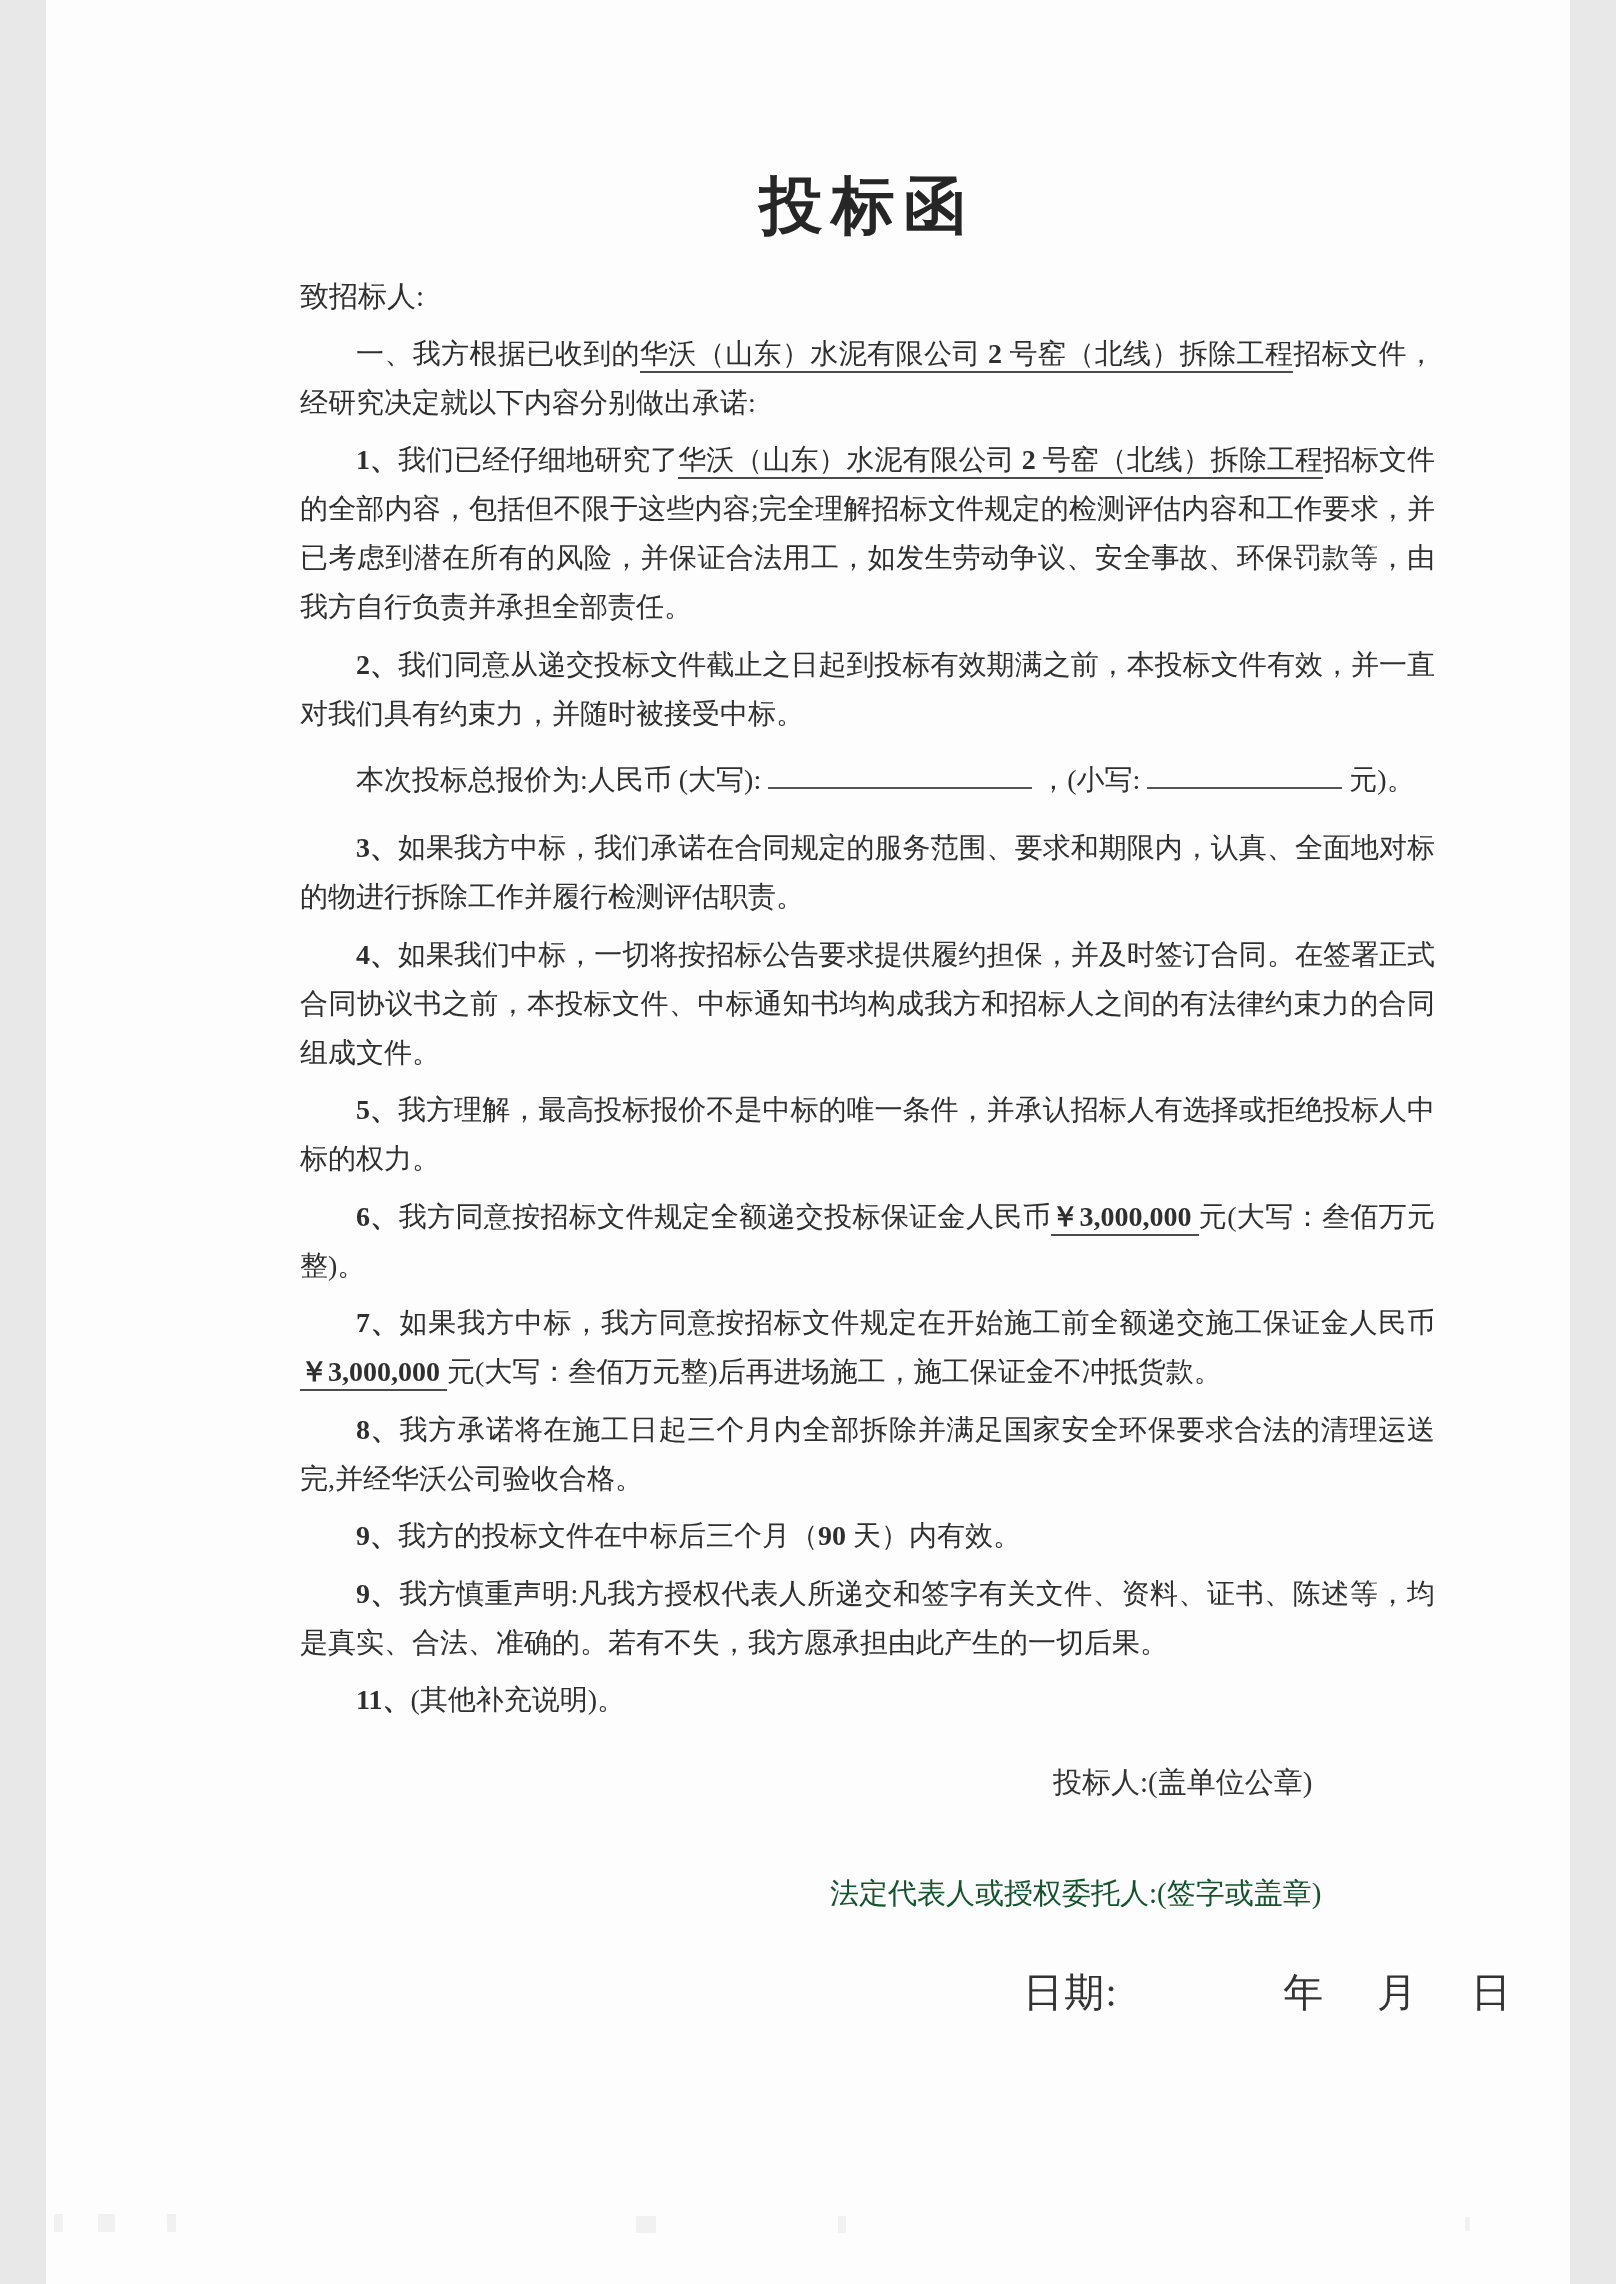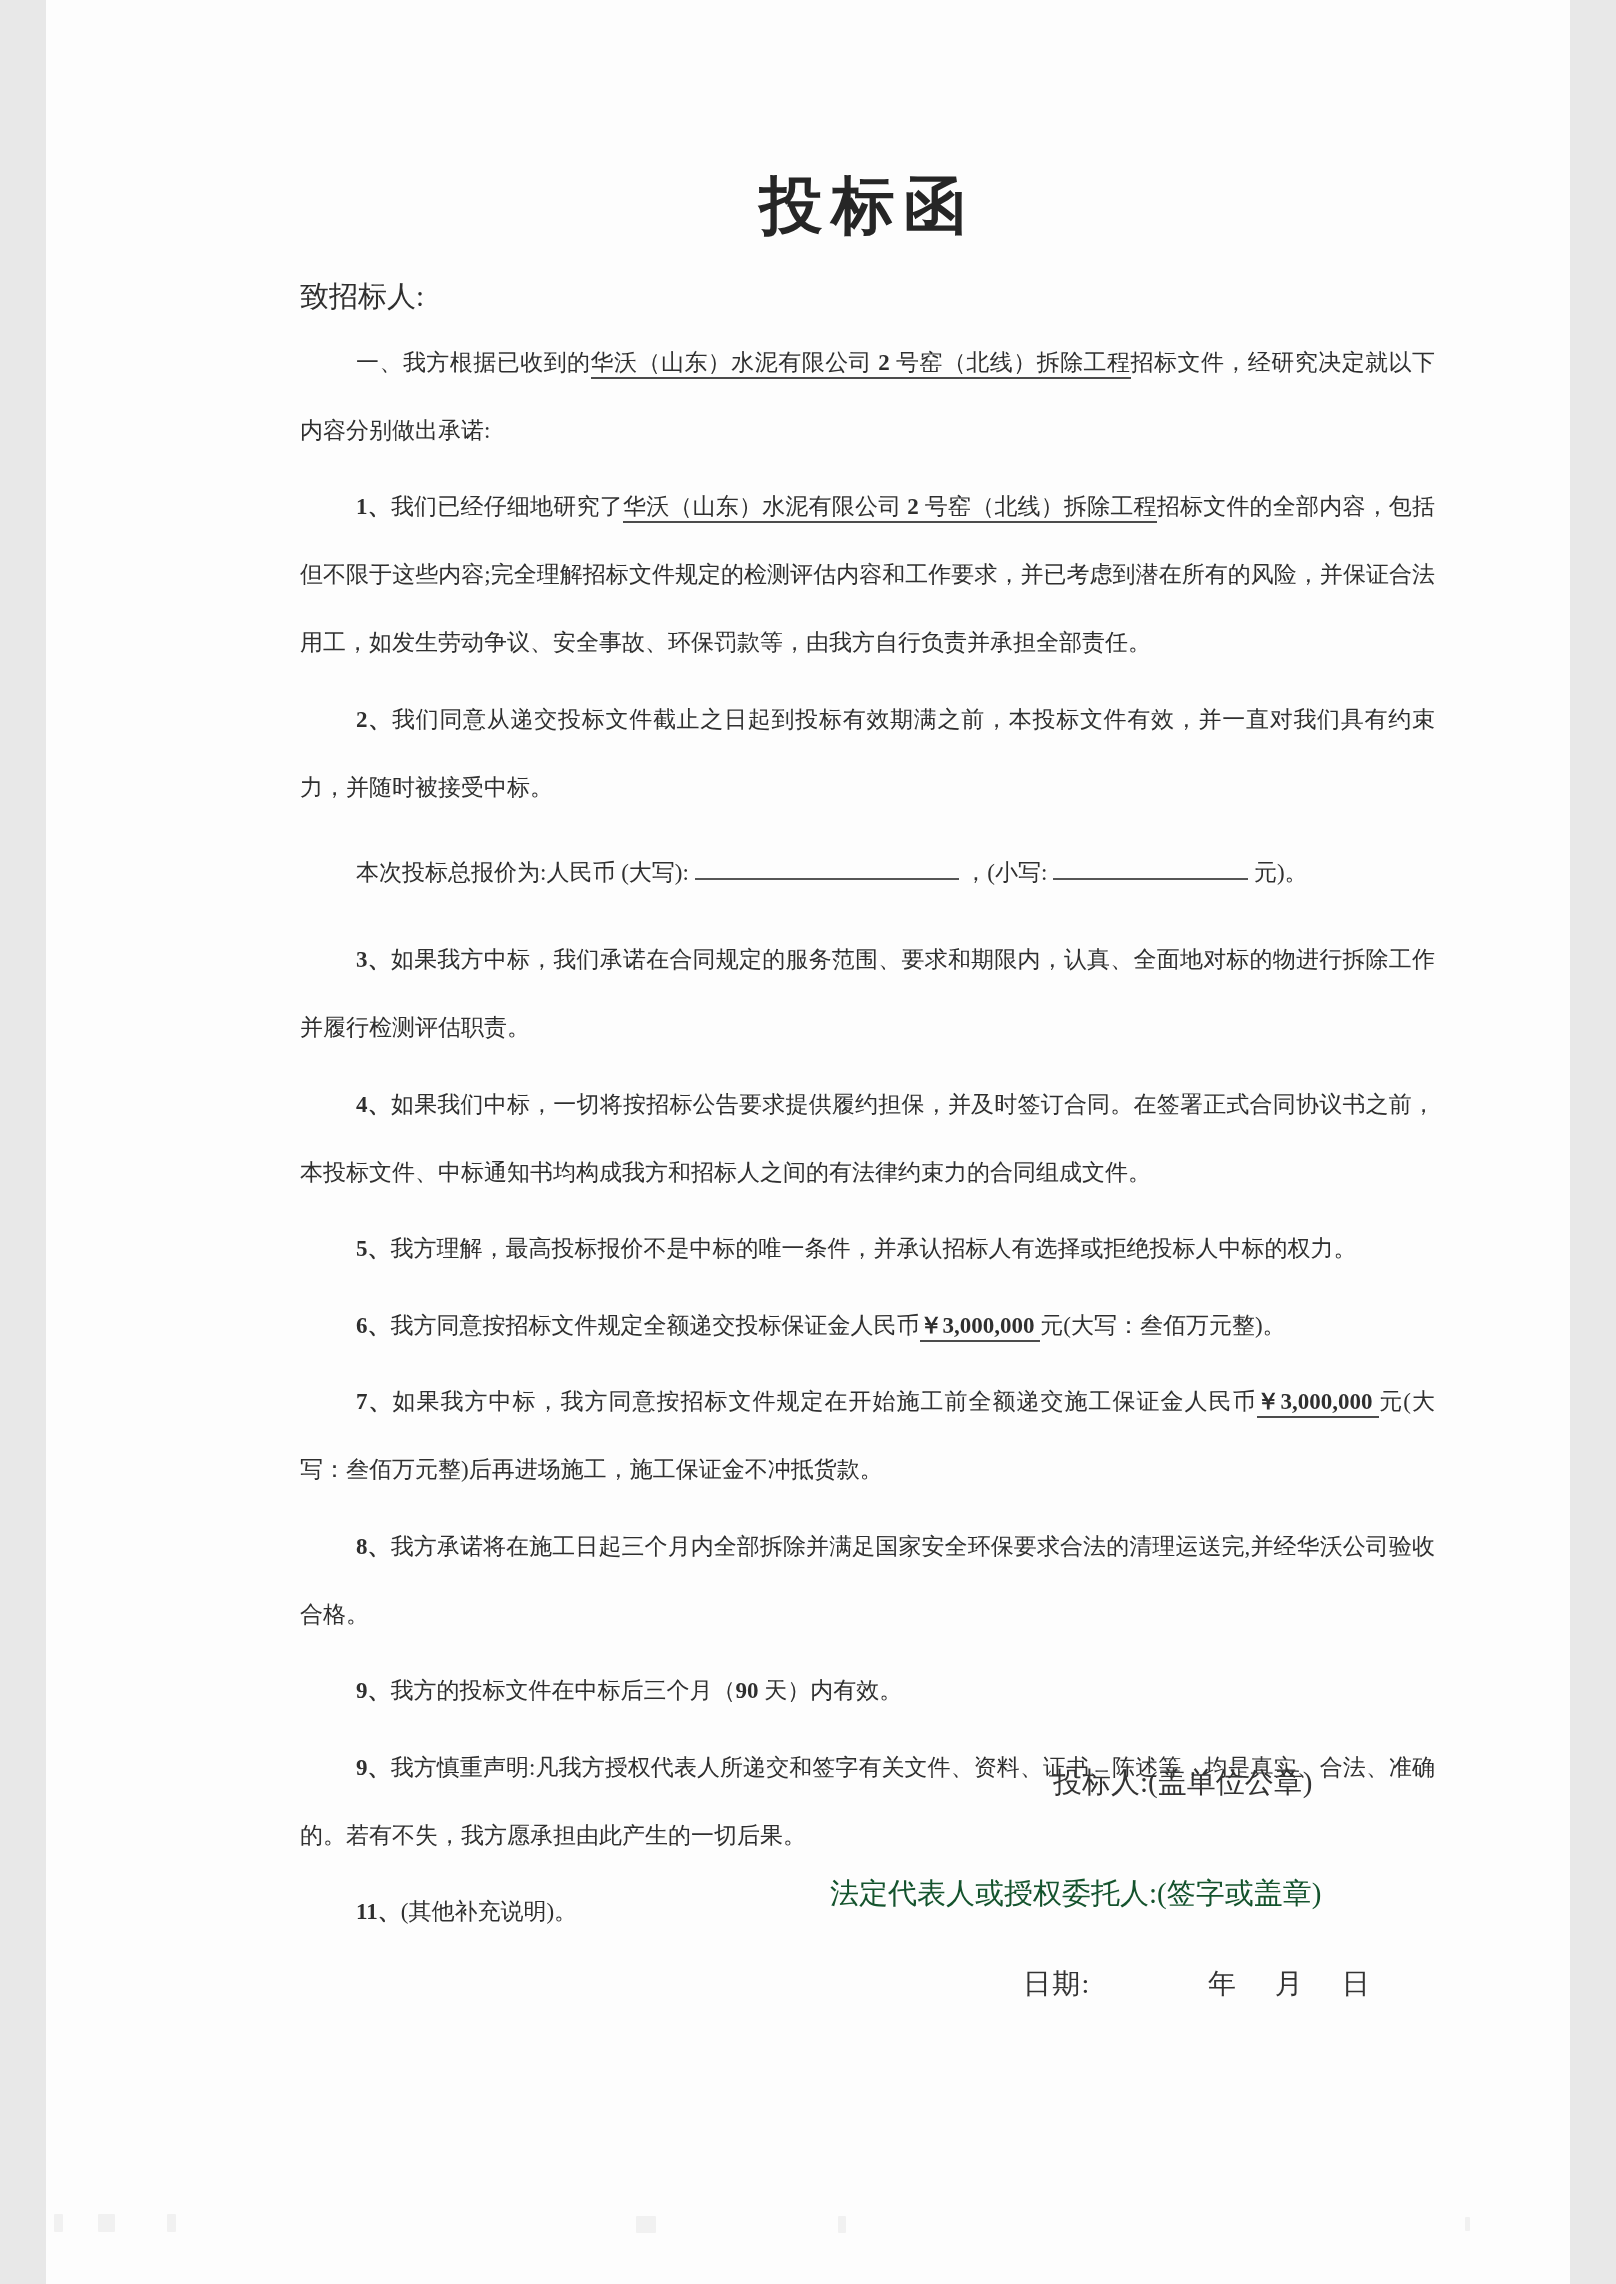--- a/index.html
+++ b/index.html
@@ -33,22 +33,22 @@
     color: #262626;
     line-height: 85px;
   }
   .salutation {
     font-size: 29px;
     line-height: 51px;
     margin: 0 0 6.5px 0;
     font-weight: 400;
   }
   .para {
-    font-size: 23px;
-    line-height: 68px;
+    font-size: 28px;
+    line-height: 49px;
     margin: 0 0 8.5px 0;
     text-align: justify;
     text-indent: 56px;
     word-break: break-all;
   }
   .para.gap {
     margin-top: 17px;
     margin-bottom: 19.5px;
   }
   .b { font-weight: 700; }
@@ -63,21 +63,21 @@
     vertical-align: baseline;
   }
   .sig {
     position: absolute;
     font-size: 29px;
     white-space: pre;
     color: #333333;
   }
   .sig-bidder { left: 1007px; top: 1763px; }
   .sig-rep    { left: 784px; top: 1874px; color: #14532d; }
-  .sig-date   { left: 977px; top: 1965px; font-size: 28px; letter-spacing: 1.3px; }
+  .sig-date   { left: 977px; top: 1965px; font-size: 40px; letter-spacing: 1.3px; }
   .artifact {
     position: absolute;
     background: #f1f1f1;
     border-radius: 1.3px;
   }
 </style>
 </head>
 <body>
 
 <div class="page">

